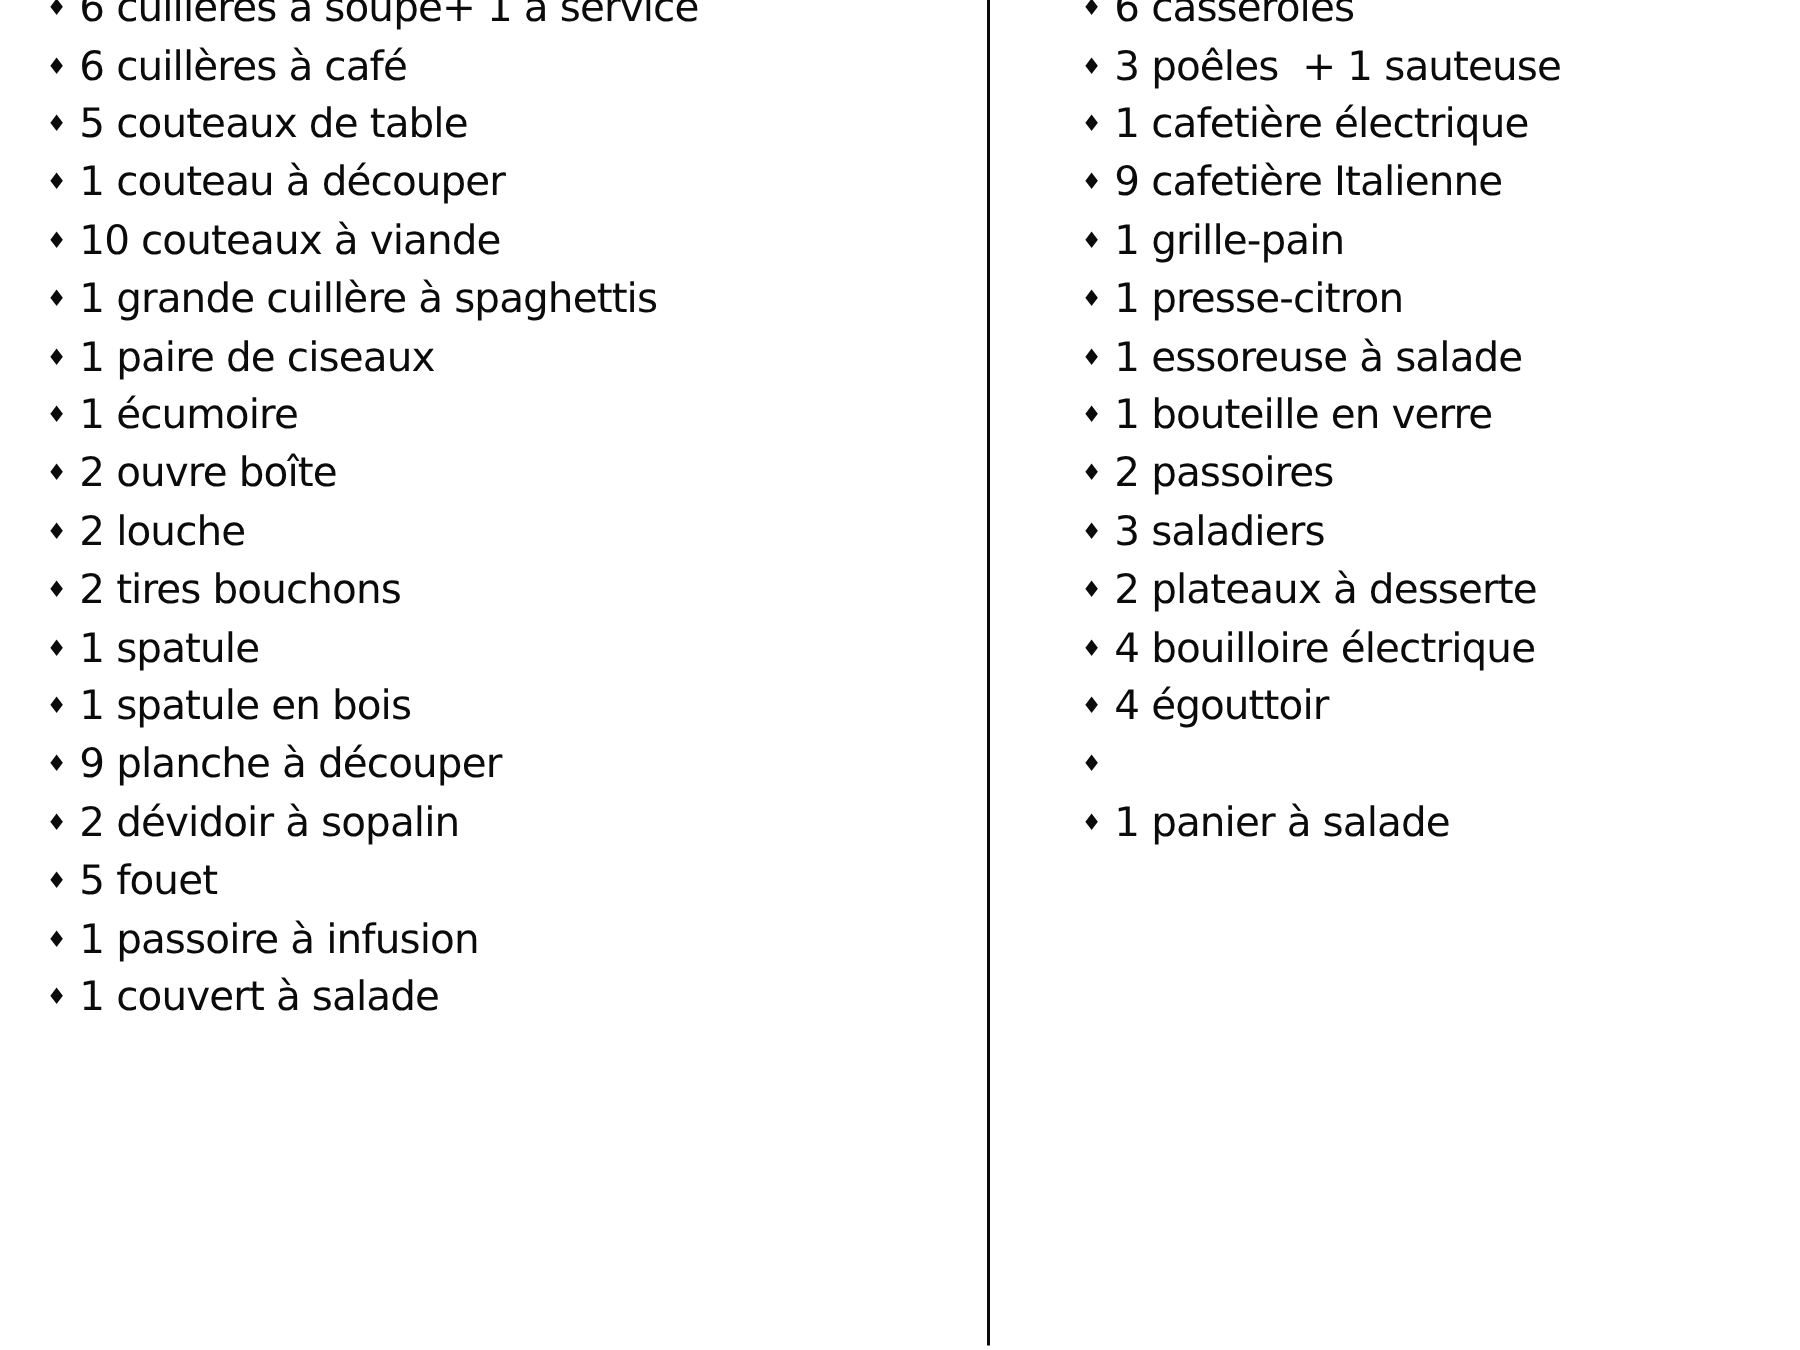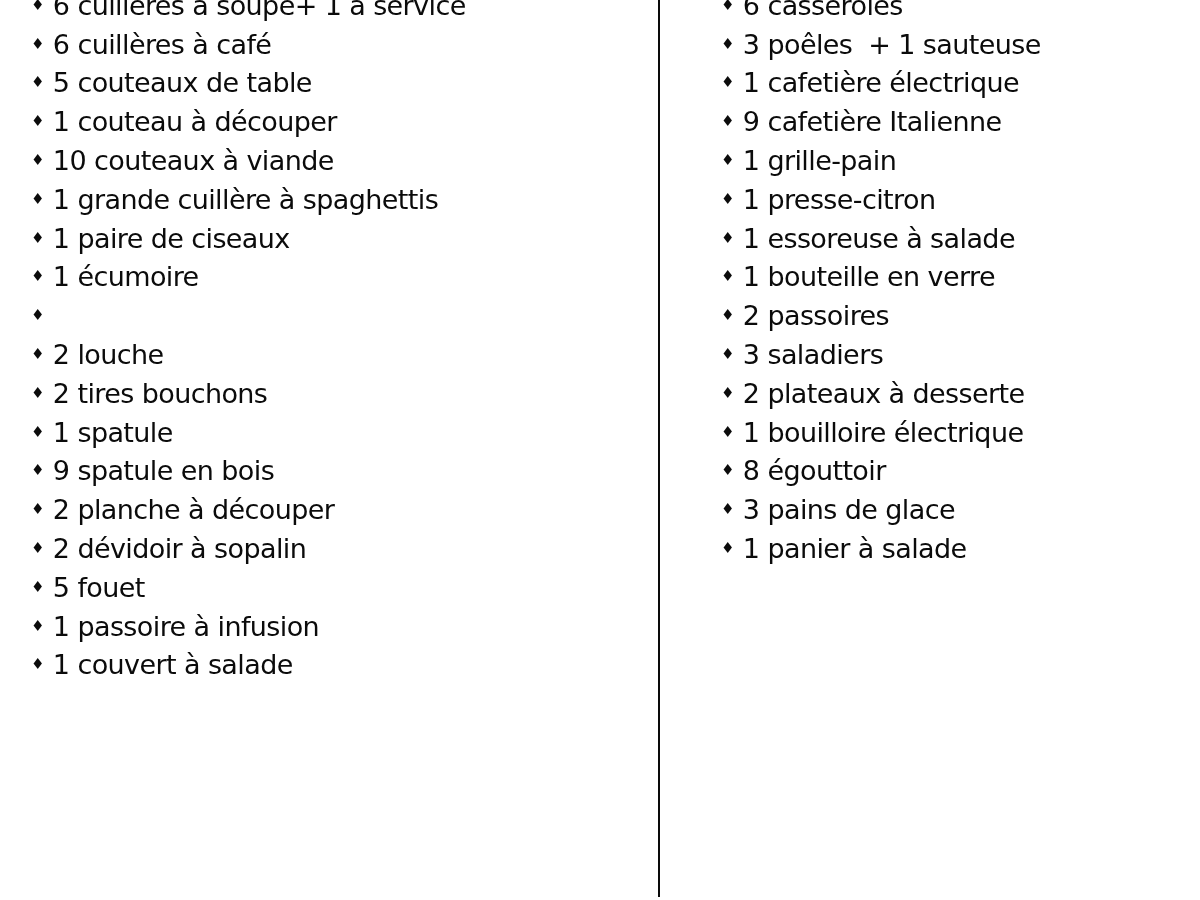--- a/index.html
+++ b/index.html
@@ -60,44 +60,44 @@
 <div class="page">
   <div class="col col-left">
       <div class="row"><span class="bullet">♦</span><span class="label">6 cuillères à soupe+ 1 à service</span></div>
       <div class="row"><span class="bullet">♦</span><span class="label">6 cuillères à café</span></div>
       <div class="row"><span class="bullet">♦</span><span class="label">5 couteaux de table</span></div>
       <div class="row"><span class="bullet">♦</span><span class="label">1 couteau à découper</span></div>
       <div class="row"><span class="bullet">♦</span><span class="label">10 couteaux à viande</span></div>
       <div class="row"><span class="bullet">♦</span><span class="label">1 grande cuillère à spaghettis</span></div>
       <div class="row"><span class="bullet">♦</span><span class="label">1 paire de ciseaux</span></div>
       <div class="row"><span class="bullet">♦</span><span class="label">1 écumoire</span></div>
-      <div class="row"><span class="bullet">♦</span></div>
+      <div class="row"><span class="bullet">♦</span><span class="label">2 ouvre boîte</span></div>
       <div class="row"><span class="bullet">♦</span><span class="label">2 louche</span></div>
       <div class="row"><span class="bullet">♦</span><span class="label">2 tires bouchons</span></div>
       <div class="row"><span class="bullet">♦</span><span class="label">1 spatule</span></div>
-      <div class="row"><span class="bullet">♦</span><span class="label">9 spatule en bois</span></div>
-      <div class="row"><span class="bullet">♦</span><span class="label">2 planche à découper</span></div>
+      <div class="row"><span class="bullet">♦</span><span class="label">1 spatule en bois</span></div>
+      <div class="row"><span class="bullet">♦</span><span class="label">9 planche à découper</span></div>
       <div class="row"><span class="bullet">♦</span><span class="label">2 dévidoir à sopalin</span></div>
       <div class="row"><span class="bullet">♦</span><span class="label">5 fouet</span></div>
       <div class="row"><span class="bullet">♦</span><span class="label">1 passoire à infusion</span></div>
       <div class="row"><span class="bullet">♦</span><span class="label">1 couvert à salade</span></div>
     </div>
 
   <div class="divider"></div>
 
   <div class="col col-right">
       <div class="row"><span class="bullet">♦</span><span class="label">6 casseroles</span></div>
       <div class="row"><span class="bullet">♦</span><span class="label">3 poêles  + 1 sauteuse</span></div>
       <div class="row"><span class="bullet">♦</span><span class="label">1 cafetière électrique</span></div>
       <div class="row"><span class="bullet">♦</span><span class="label">9 cafetière Italienne</span></div>
       <div class="row"><span class="bullet">♦</span><span class="label">1 grille-pain</span></div>
       <div class="row"><span class="bullet">♦</span><span class="label">1 presse-citron</span></div>
       <div class="row"><span class="bullet">♦</span><span class="label">1 essoreuse à salade</span></div>
       <div class="row"><span class="bullet">♦</span><span class="label">1 bouteille en verre</span></div>
       <div class="row"><span class="bullet">♦</span><span class="label">2 passoires</span></div>
       <div class="row"><span class="bullet">♦</span><span class="label">3 saladiers</span></div>
       <div class="row"><span class="bullet">♦</span><span class="label">2 plateaux à desserte</span></div>
-      <div class="row"><span class="bullet">♦</span><span class="label">1 bouilloire électrique</span></div>
-      <div class="row"><span class="bullet">♦</span><span class="label">8 égouttoir</span></div>
-      <div class="row"><span class="bullet">♦</span><span class="label">3 pains de glace</span></div>
+      <div class="row"><span class="bullet">♦</span><span class="label">4 bouilloire électrique</span></div>
+      <div class="row"><span class="bullet">♦</span><span class="label">4 égouttoir</span></div>
+      <div class="row"><span class="bullet">♦</span></div>
       <div class="row"><span class="bullet">♦</span><span class="label">1 panier à salade</span></div>
     </div>
 </div>
 
 </body></html>

